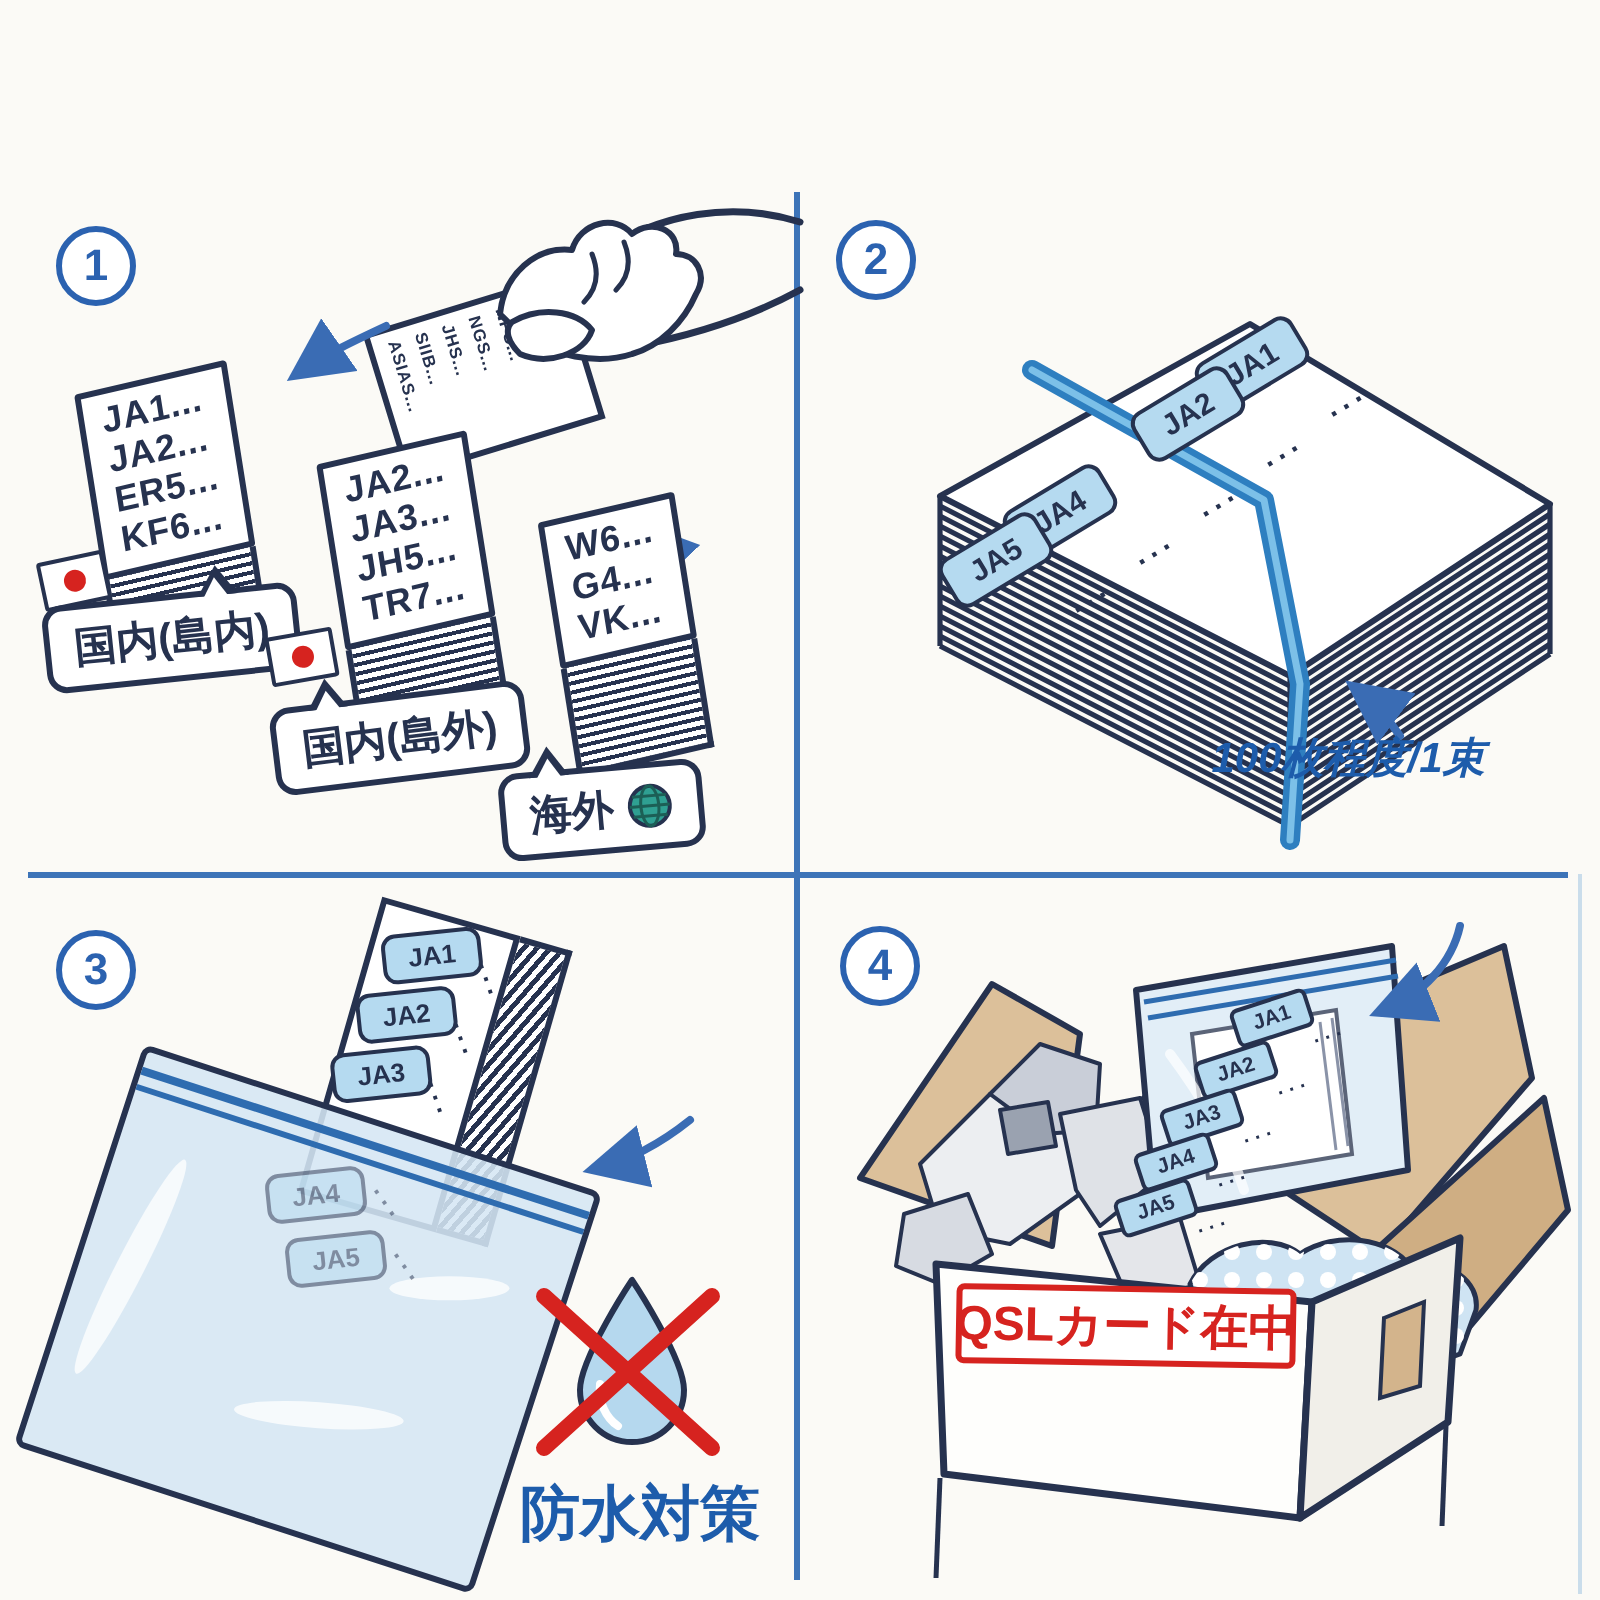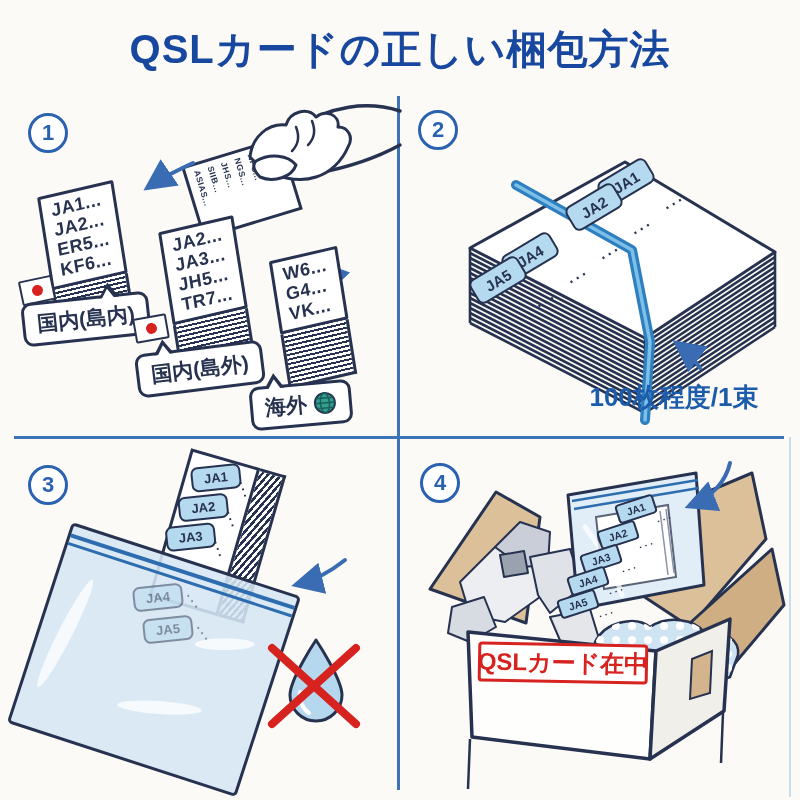--- a/index.html
+++ b/index.html
@@ -68,21 +68,20 @@
   .label-red{position:absolute;left:78px;top:206px;width:164px;height:34px;background:#fff;
        border:3.5px solid #d6231f;border-radius:4px;color:#d6231f;font-weight:800;font-size:24px;
        display:flex;align-items:center;justify-content:center;transform:rotate(1deg);white-space:nowrap;}
   svg{overflow:visible;}
 </style>
 </head>
 <body>
 
 <div id="canvas">
 
-  <div class="title">QSLカードの正しい梱包方法</div>
   <div class="vdiv"></div>
   <div class="hdiv"></div>
   <div class="edge"></div>
 
   <div id="p1" class="panel">
     <div class="num" style="left:28px;top:18px;">1</div>
 
     <div class="heldcard">
       <span>ASIAS...</span>
       <span>SIIB...</span>
@@ -204,21 +203,21 @@
     <div class="chip" style="left:166px;top:98px;width:52px;height:24px;font-size:15px;transform:rotate(-31deg);">JA2</div>
     <div class="chip" style="left:134px;top:122px;width:52px;height:24px;font-size:15px;transform:rotate(-31deg);z-index:-1;">JA3</div>
     <div class="chip" style="left:102px;top:147px;width:52px;height:24px;font-size:15px;transform:rotate(-31deg);">JA4</div>
     <div class="chip" style="left:70px;top:171px;width:52px;height:24px;font-size:15px;transform:rotate(-31deg);">JA5</div>
     <span class="dots" style="left:262px;top:96px;transform:rotate(-31deg);">...</span>
     <span class="dots" style="left:230px;top:121px;transform:rotate(-31deg);">...</span>
     <span class="dots" style="left:198px;top:146px;transform:rotate(-31deg);">...</span>
     <span class="dots" style="left:166px;top:170px;transform:rotate(-31deg);">...</span>
     <span class="dots" style="left:134px;top:194px;transform:rotate(-31deg);">...</span>
 
-    <div class="cap" style="left:168px;top:285px;width:212px;font-size:26px;">100枚程度/1束</div>
+    <div class="cap" style="left:168px;top:270px;width:212px;font-size:21px;font-style:italic;">100枚程度/1束</div>
   </div>
 
   <div id="p3" class="panel">
     <div class="num" style="left:28px;top:28px;">3</div>
 
     <div class="bundle">
       <div class="b-face">
         <div class="chip" style="left:4px;top:6px;width:46px;height:21px;font-size:13px;transform:rotate(-22deg);">JA1</div>
         <span class="dots" style="left:52px;top:14px;font-size:13px;transform:rotate(55deg);">...</span>
         <div class="chip" style="left:0px;top:38px;width:46px;height:21px;font-size:13px;transform:rotate(-22deg);">JA2</div>
@@ -252,20 +251,21 @@
       <g>
         <path d="M316,203 C316,203 290,242 290,258 a26,26 0 0 0 52,0 C342,242 316,203 316,203 Z" fill="#b5d8ee" stroke="#26324f" stroke-width="3" stroke-linejoin="round"></path>
         <path d="M300,255 C299,264 303,272 309,276" fill="none" stroke="#ffffff" stroke-width="4" stroke-linecap="round"></path>
       </g>
       <g>
         <line x1="272" y1="211" x2="356" y2="287" stroke="#d6231f" stroke-width="8" stroke-linecap="round"></line>
         <line x1="356" y1="211" x2="272" y2="287" stroke="#d6231f" stroke-width="8" stroke-linecap="round"></line>
       </g>
     </svg>
 
+    <div class="cap" style="left:240px;top:300px;width:160px;font-size:30px;">防水対策</div>
   </div>
 
   <div id="p4" class="panel">
     <div class="num" style="left:20px;top:26px;">4</div>
 
     <svg class="abs" style="left:0;top:0;" width="400" height="363">
       <defs>
         <marker id="ah4" markerWidth="9" markerHeight="9" refX="6" refY="4" orient="auto">
           <path d="M0,0 L8,4 L0,8 Z" fill="#3a6cb4"></path>
         </marker>

